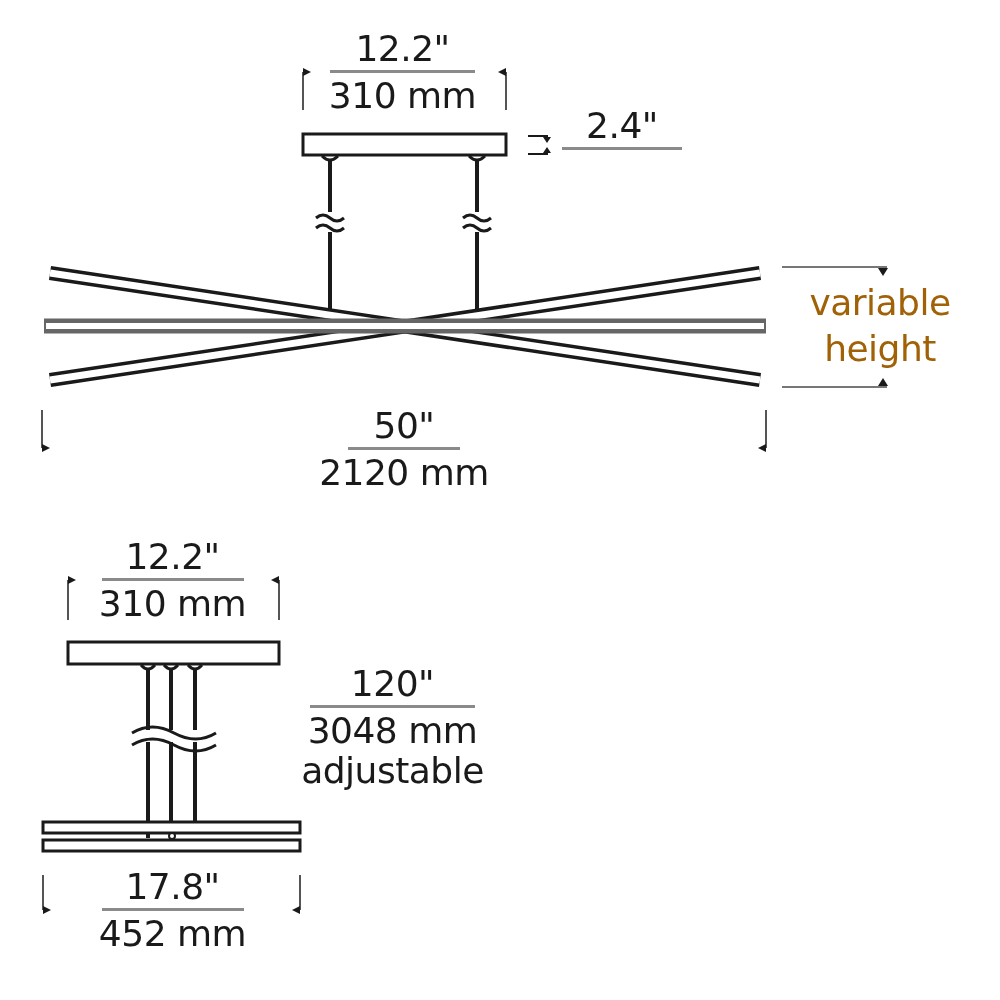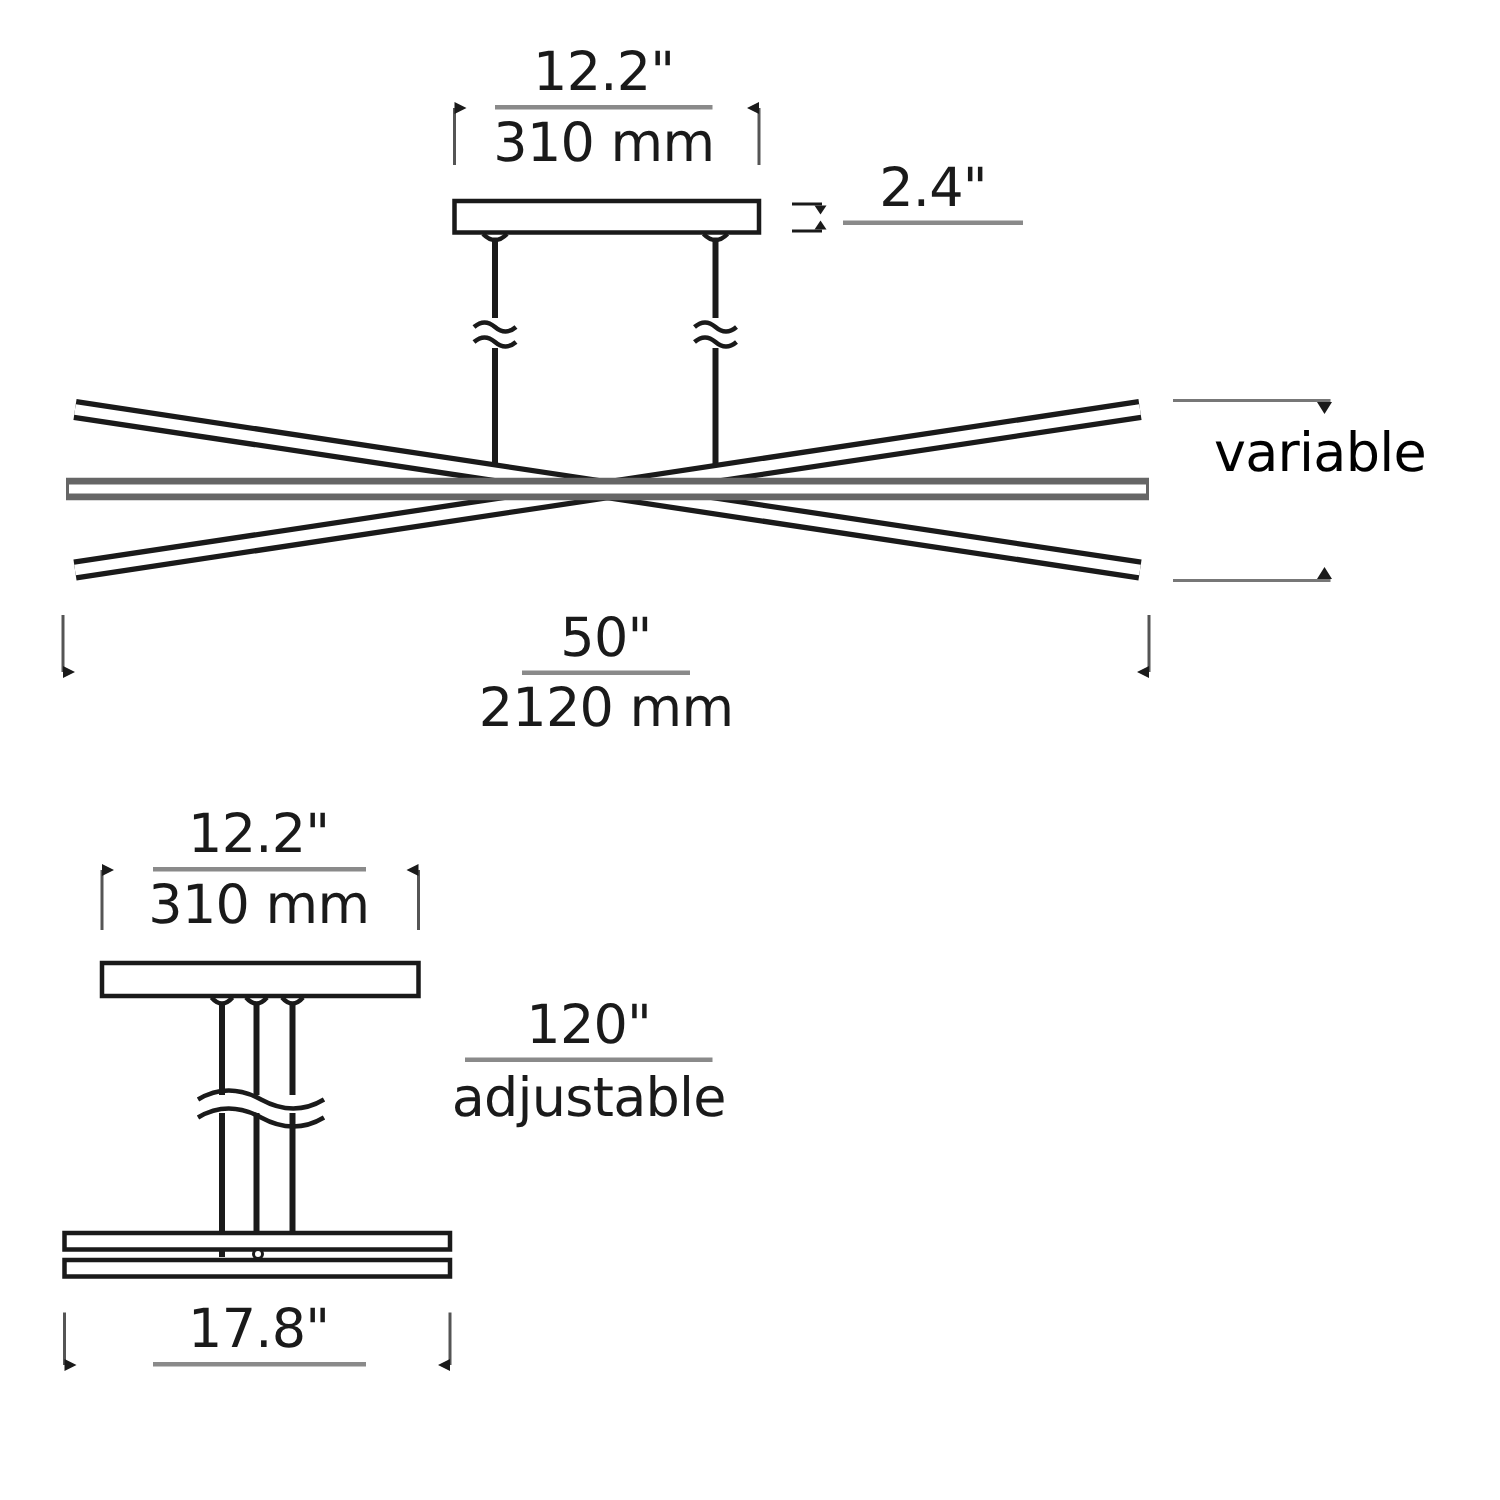--- a/index.html
+++ b/index.html
@@ -1,21 +1,21 @@
 <!DOCTYPE html>
 <html><head>
 <meta charset="utf-8">
 <style>
   html, body { margin: 0; padding: 0; background: #ffffff; }
   body { width: 1000px; height: 1000px; position: relative; overflow: hidden; font-family: "DejaVu Sans", sans-serif; color: #1a1a1a; }
   svg.drawing { position: absolute; left: 0; top: 0; width: 1000px; height: 1000px; }
   .frac { position: absolute; display: flex; flex-direction: column; align-items: center; }
   .frac .num, .frac .den { font-size: 36px; line-height: 38px; color: #1a1a1a; white-space: nowrap; letter-spacing: -0.5px; }
   .frac .bar { height: 3px; background: #8a8a8a; margin: 2px 0 4px 0; }
-  .note { position: absolute; font-size: 36px; line-height: 46px; text-align: center; color: #000000; white-space: nowrap; letter-spacing: -0.5px; }
+  .note { position: absolute; font-size: 36px; line-height: 46px; text-align: center; color: #a16207; white-space: nowrap; letter-spacing: -0.5px; }
 </style>
 </head>
 <body>
 
 <svg class="drawing" viewBox="0 0 1000 1000" xmlns="http://www.w3.org/2000/svg">
 
   <g>
 
     <g stroke="#555" stroke-width="2" fill="#1a1a1a">
       <line x1="303" y1="72" x2="303" y2="110"></line>
@@ -115,36 +115,39 @@
   <span class="den">310 mm</span>
 </div>
 
 <div class="frac" style="left:562px; top:107px; width:120px;">
   <span class="num">2.4"</span>
   <span class="bar" style="width:120px;"></span>
 </div>
 
 <div class="note" style="left:805px; top:280px; width:150px;">
   <div>variable</div>
+  <div>height</div>
 </div>
 
 <div class="frac" style="left:323px; top:407px; width:162px;">
   <span class="num">50"</span>
   <span class="bar" style="width:112px;"></span>
   <span class="den">2120 mm</span>
 </div>
 
 <div class="frac" style="left:100px; top:538px; width:145px;">
   <span class="num">12.2"</span>
   <span class="bar" style="width:142px;"></span>
   <span class="den">310 mm</span>
 </div>
 
 <div class="frac" style="left:300px; top:665px; width:185px;">
   <span class="num">120"</span>
   <span class="bar" style="width:165px;"></span>
+  <span class="den">3048 mm</span>
   <span class="den" style="margin-top:2px;">adjustable</span>
 </div>
 
 <div class="frac" style="left:100px; top:868px; width:145px;">
   <span class="num">17.8"</span>
   <span class="bar" style="width:142px;"></span>
+  <span class="den">452 mm</span>
 </div>
 
 </body></html>

